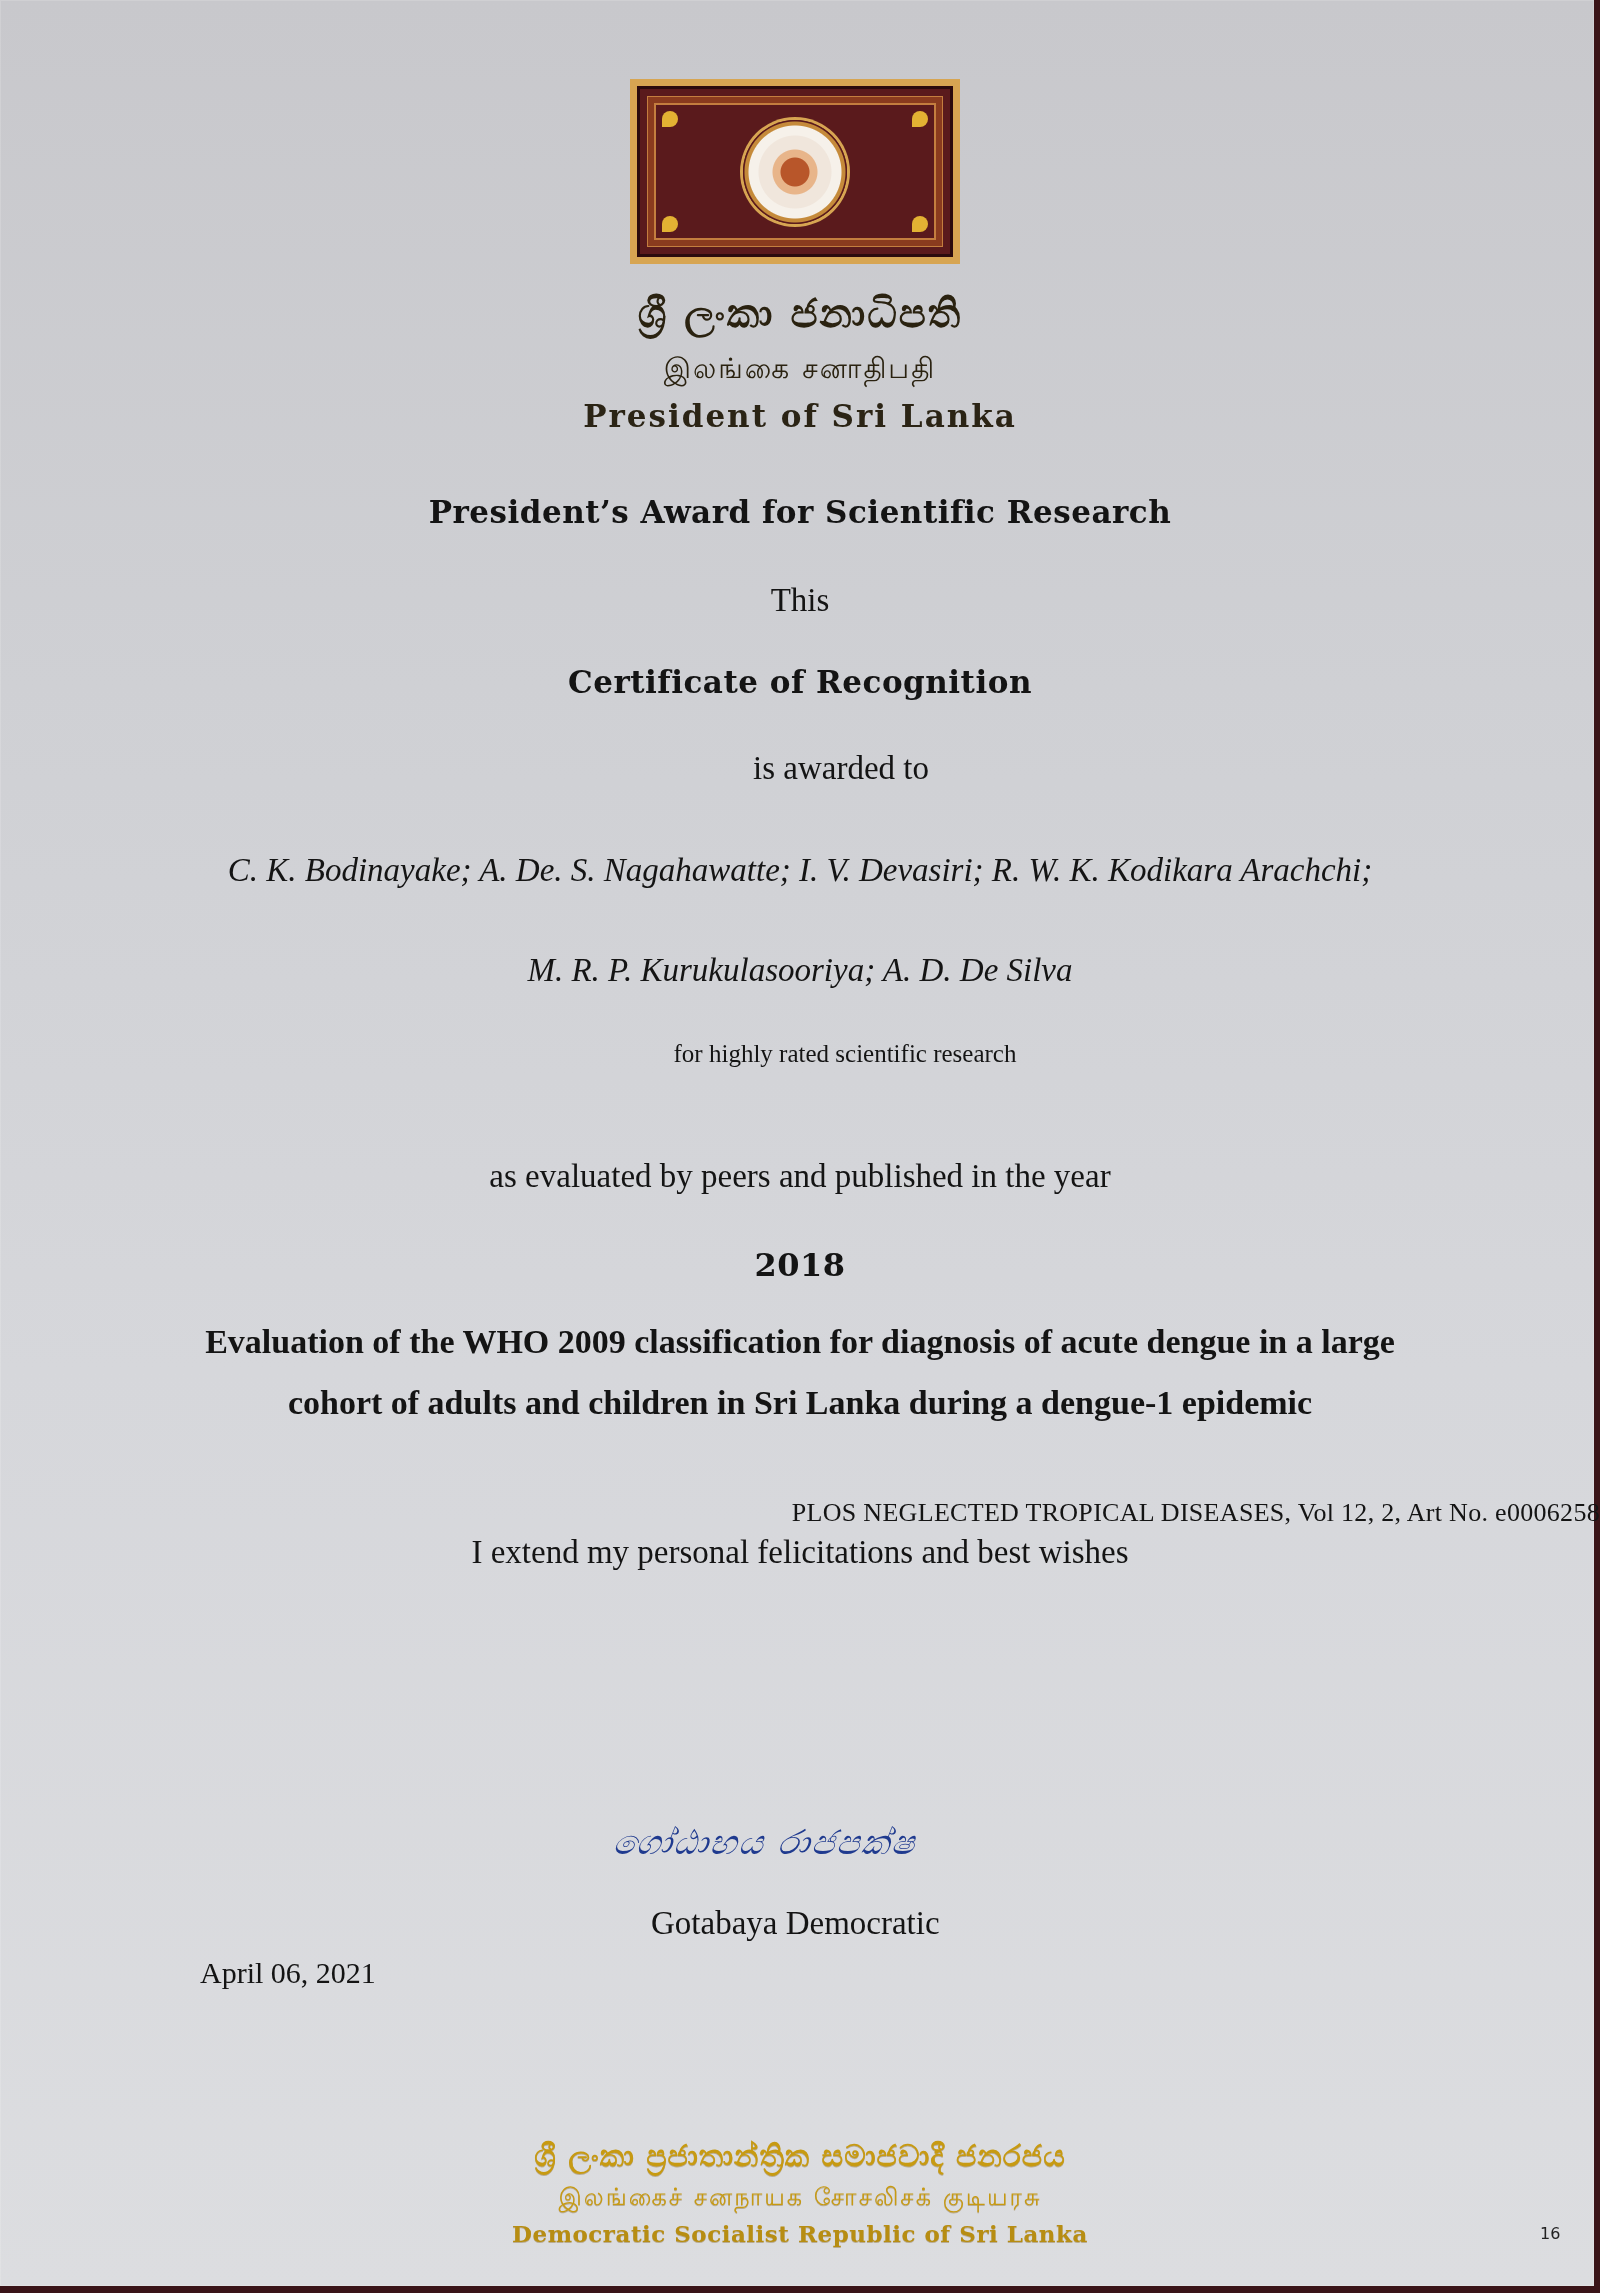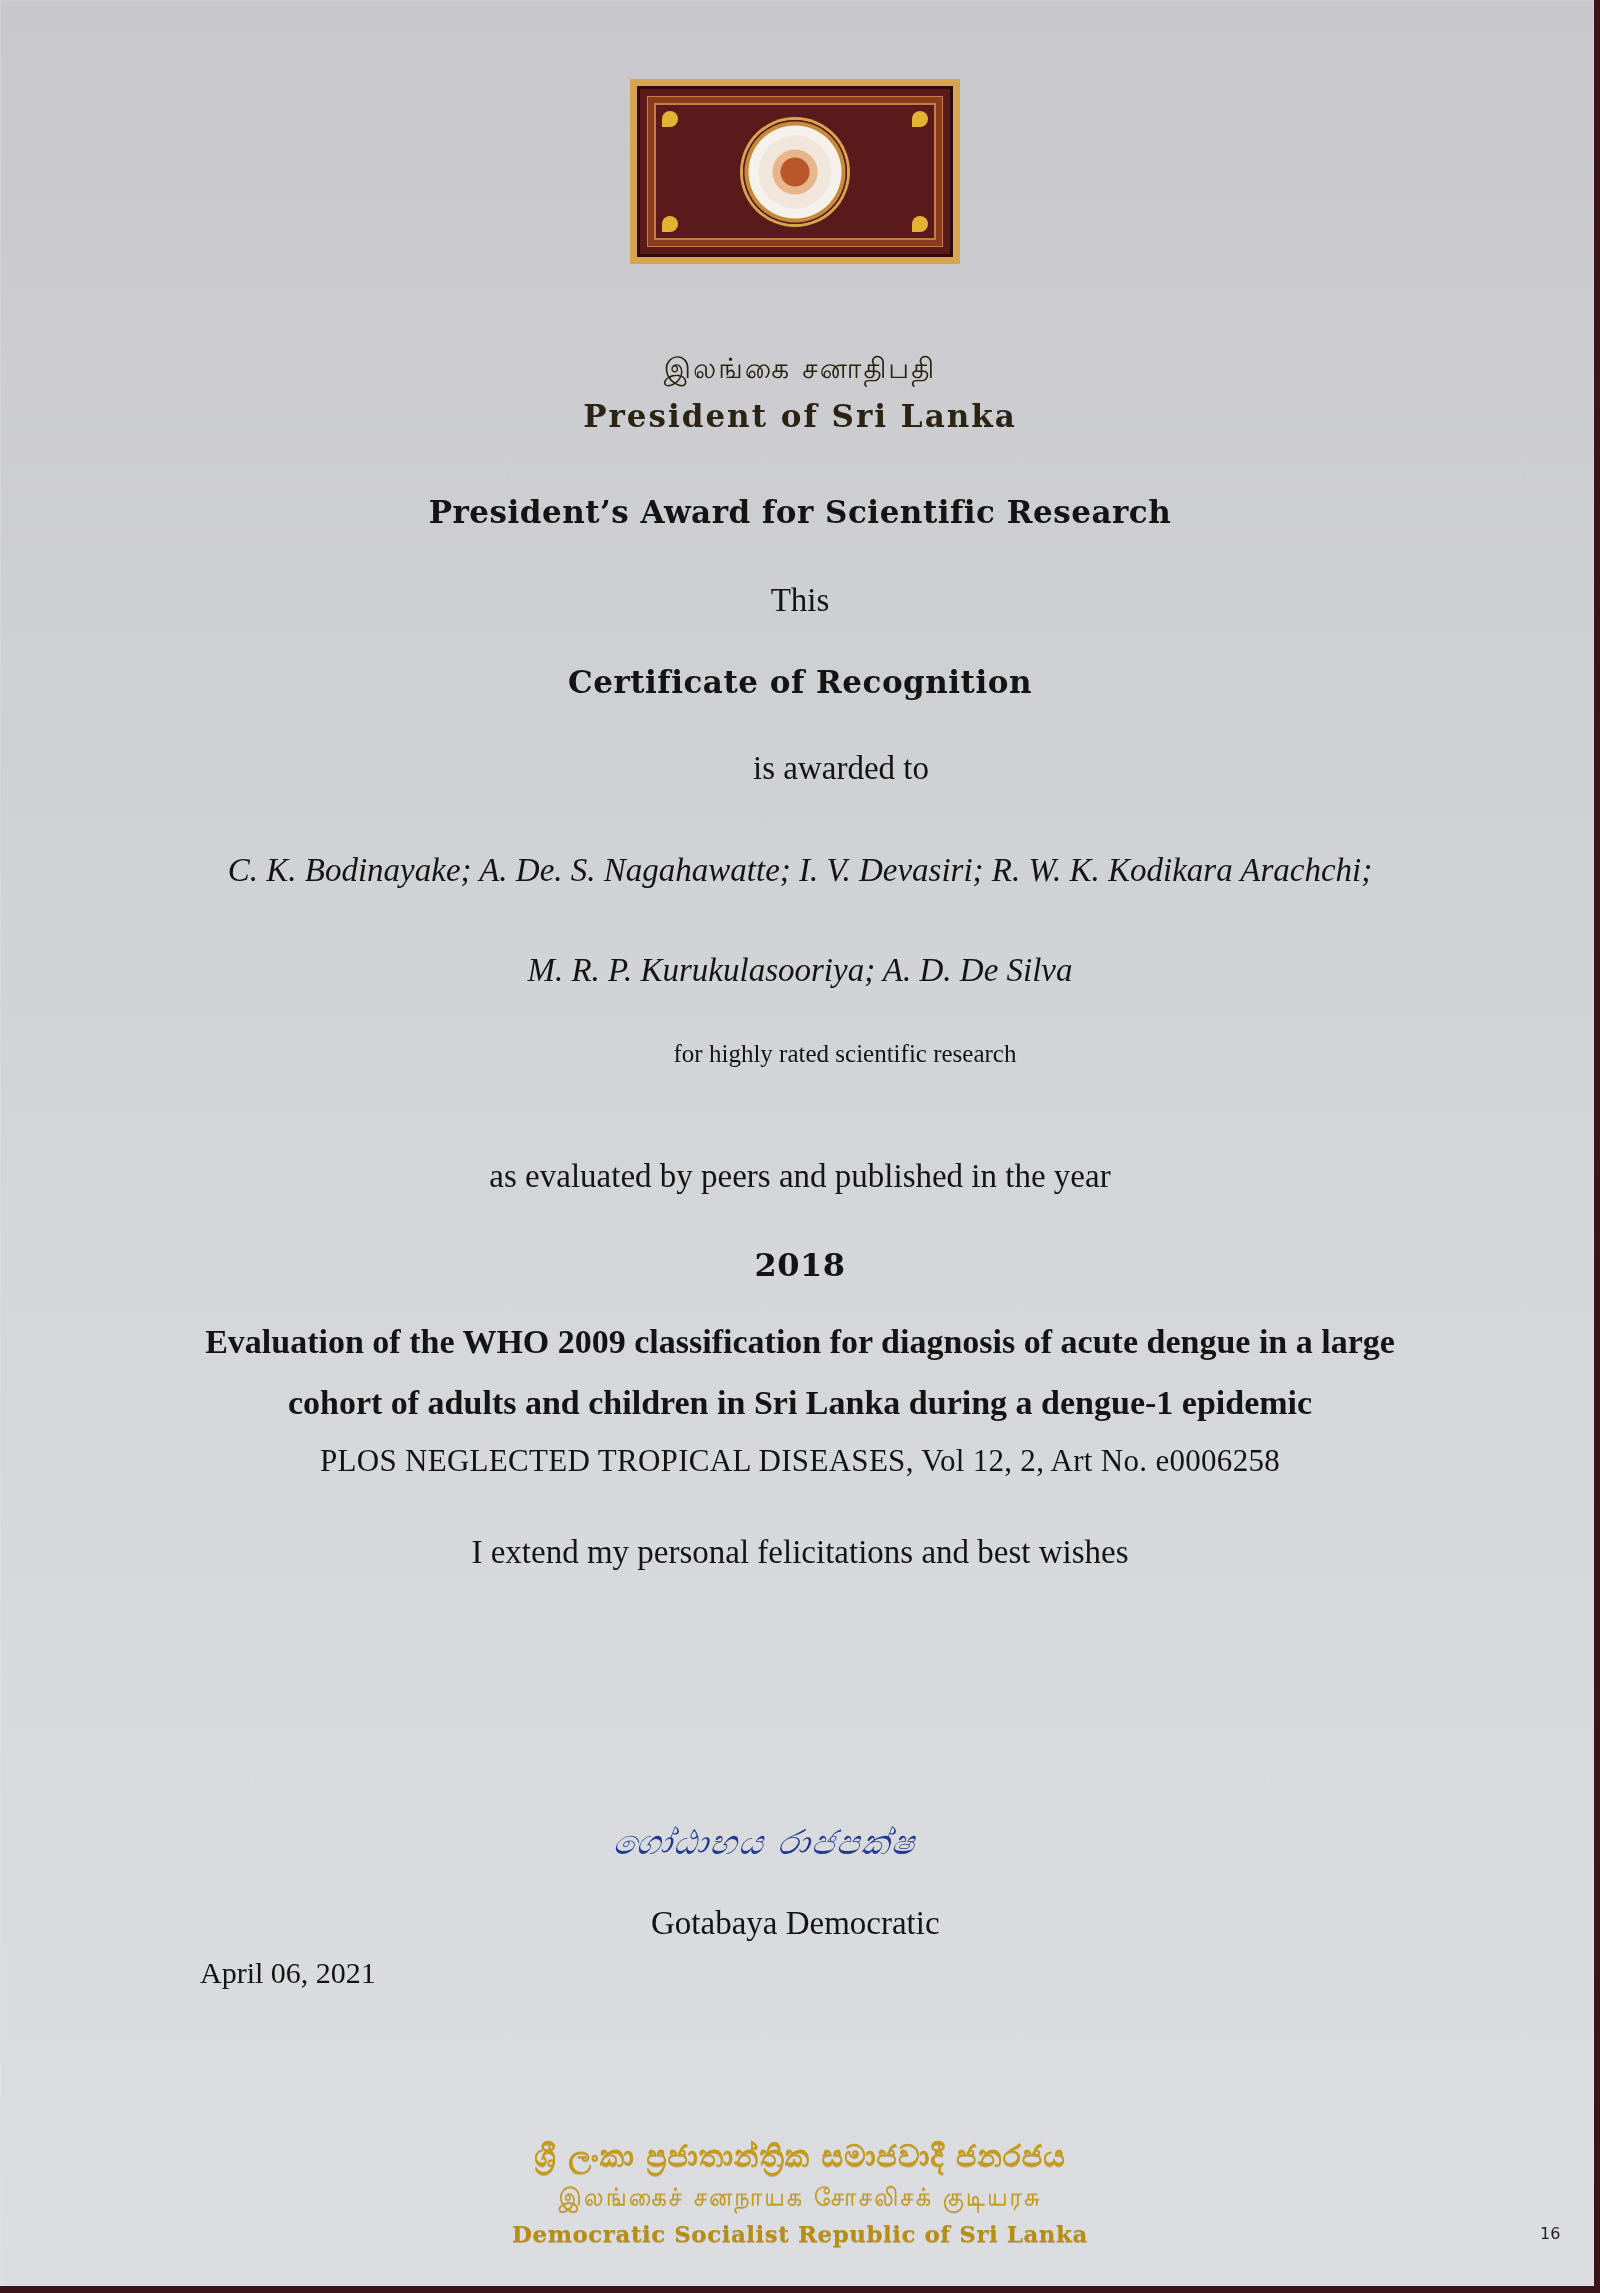--- a/index.html
+++ b/index.html
@@ -48,21 +48,21 @@
     .this { top: 582px; font-size: 33px; }
     .cert-title { top: 664px; font-size: 31px; }
     .awarded { top: 750px; font-size: 33px; padding-left: 41px; }
     .authors1 { top: 852px; font-size: 33px; font-style: italic; }
     .authors2 { top: 952px; font-size: 33px; font-style: italic; }
     .for-line { top: 1040px; font-size: 25px; padding-left: 45px; }
     .as-line { top: 1158px; font-size: 33px; }
     .year { top: 1246px; font-size: 32px; }
     .paper-title1 { top: 1323px; font-size: 34px; font-weight: bold; }
     .paper-title2 { top: 1384px; font-size: 34px; font-weight: bold; }
-    .journal { top: 1443px; font-size: 31px; letter-spacing: 0.3px; }
+    .journal { top: 1498px; font-size: 26px; letter-spacing: 0.3px; text-align: right; }
     .wishes { top: 1534px; font-size: 33px; }
 
     .signature {
       position: absolute; left: 612px; top: 1822px; width: 360px; height: 60px;
       color: #1f3a8f; font-family: "DejaVu Serif", serif; font-style: italic;
       font-size: 34px; letter-spacing: 2px; transform: skewX(-8deg);
     }
     .signer { position: absolute; left: 651px; top: 1905px; font-size: 33px; color: #141414; }
     .date { position: absolute; left: 200px; top: 1956px; font-size: 30px; color: #141414; }
 
@@ -85,20 +85,21 @@
     <div class="emblem-inner">
       <div class="emblem-frame"></div>
       <div class="emblem-leaf" style="left:22px; top:22px;"></div>
       <div class="emblem-leaf" style="right:22px; top:22px;"></div>
       <div class="emblem-leaf" style="left:22px; bottom:22px;"></div>
       <div class="emblem-leaf" style="right:22px; bottom:22px;"></div>
       <div class="emblem-wheel"></div>
     </div>
   </div>
 
+  <div class="center sinhala">ශ්‍රී ලංකා ජනාධිපති</div>
   <div class="center tamil">இலங்கை சனாதிபதி</div>
   <div class="center president">President of Sri Lanka</div>
 
   <div class="center heavy award-title">President’s Award for Scientific Research</div>
   <div class="center serif this">This</div>
   <div class="center heavy cert-title">Certificate of Recognition</div>
   <div class="center serif awarded">is awarded to</div>
 
   <div class="center serif authors1">C. K. Bodinayake; A. De. S. Nagahawatte; I. V. Devasiri; R. W. K. Kodikara Arachchi;</div>
   <div class="center serif authors2">M. R. P. Kurukulasooriya; A. D. De Silva</div>

